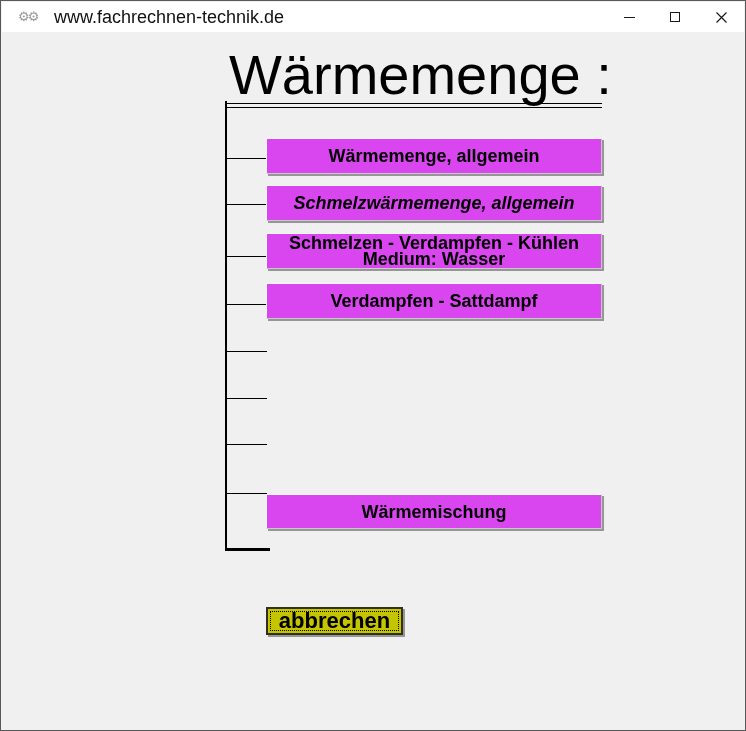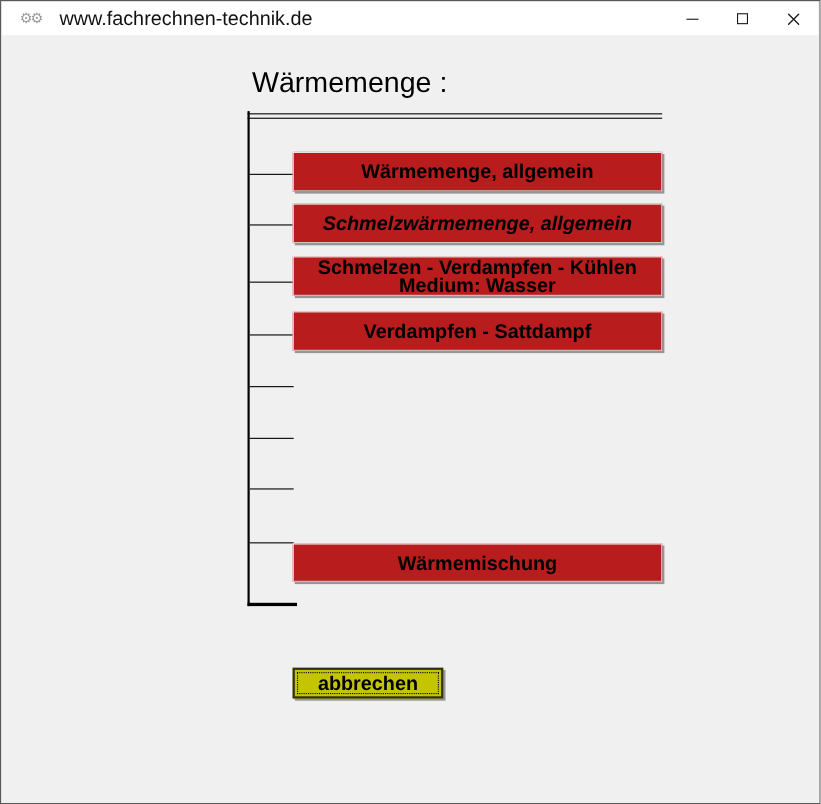--- a/index.html
+++ b/index.html
@@ -22,48 +22,48 @@
   }
   .caption{position:absolute;right:0;top:0;display:flex;height:30px;}
   .cap-btn{
     width:46px;height:30px;display:flex;align-items:center;justify-content:center;
     background:transparent;
   }
   .glyph-min{display:block;width:11px;height:0;border-top:1px solid #1a1a1a;}
   .glyph-max{display:block;width:10px;height:10px;border:1px solid #1a1a1a;background:transparent;}
   
   .heading{
-    position:absolute;left:228px;top:52px;font-size:26px;line-height:44px;
+    position:absolute;left:228px;top:52px;font-size:56px;line-height:44px;
     font-weight:400;color:#000000;white-space:nowrap;
   }
   
   .line{position:absolute;background:#000000;}
   .rule-1{left:224px;top:102px;width:377px;height:1px;}
   .rule-2{left:224px;top:106px;width:377px;height:1px;}
   .vline {left:224px;top:100px;width:2px;height:450px;}
   .branch{left:226px;width:40px;height:1px;}
   .bottom-l{left:224px;top:547px;width:45px;height:3px;}
   
   .tree-btn{
-    position:absolute;left:265px;width:336px;height:36px;background:#b91c1c;
+    position:absolute;left:265px;width:336px;height:36px;background:#d946ef;
     border:1px solid;border-color:#f6f6f6 #c8c8c8 #c8c8c8 #f6f6f6;
     box-shadow:2px 2px 0 0 #969696;
     display:flex;flex-direction:column;align-items:center;justify-content:center;
     color:#000;cursor:pointer;padding:0;
   }
   .tree-btn .l1{font-size:18px;font-weight:700;line-height:20px;white-space:nowrap;}
   .tree-btn.small .l1,.tree-btn.small .l2{font-size:18px;font-weight:700;line-height:16px;white-space:nowrap;}
   .tb-1{top:137px;}
   .tb-2{top:184px;font-style:italic;}
   .tb-3{top:232px;}
   .tb-4{top:282px;}
   .tb-5{top:493px;height:35px;}
   
   .foot-btn{
-    position:absolute;background:#c4c400;color:#000;font-size:18px;font-weight:700;
+    position:absolute;background:#c4c400;color:#000;font-size:22px;font-weight:700;
     display:flex;align-items:center;justify-content:center;cursor:pointer;white-space:nowrap;
     padding:0;
   }
   .btn-cancel{
     left:265px;top:606px;width:137px;height:28px;
     border:2px solid #30301e;
     outline:1px dotted #000000;outline-offset:-5px;
     box-shadow:2px 2px 0 0 #969696;
   }
   .btn-back{

